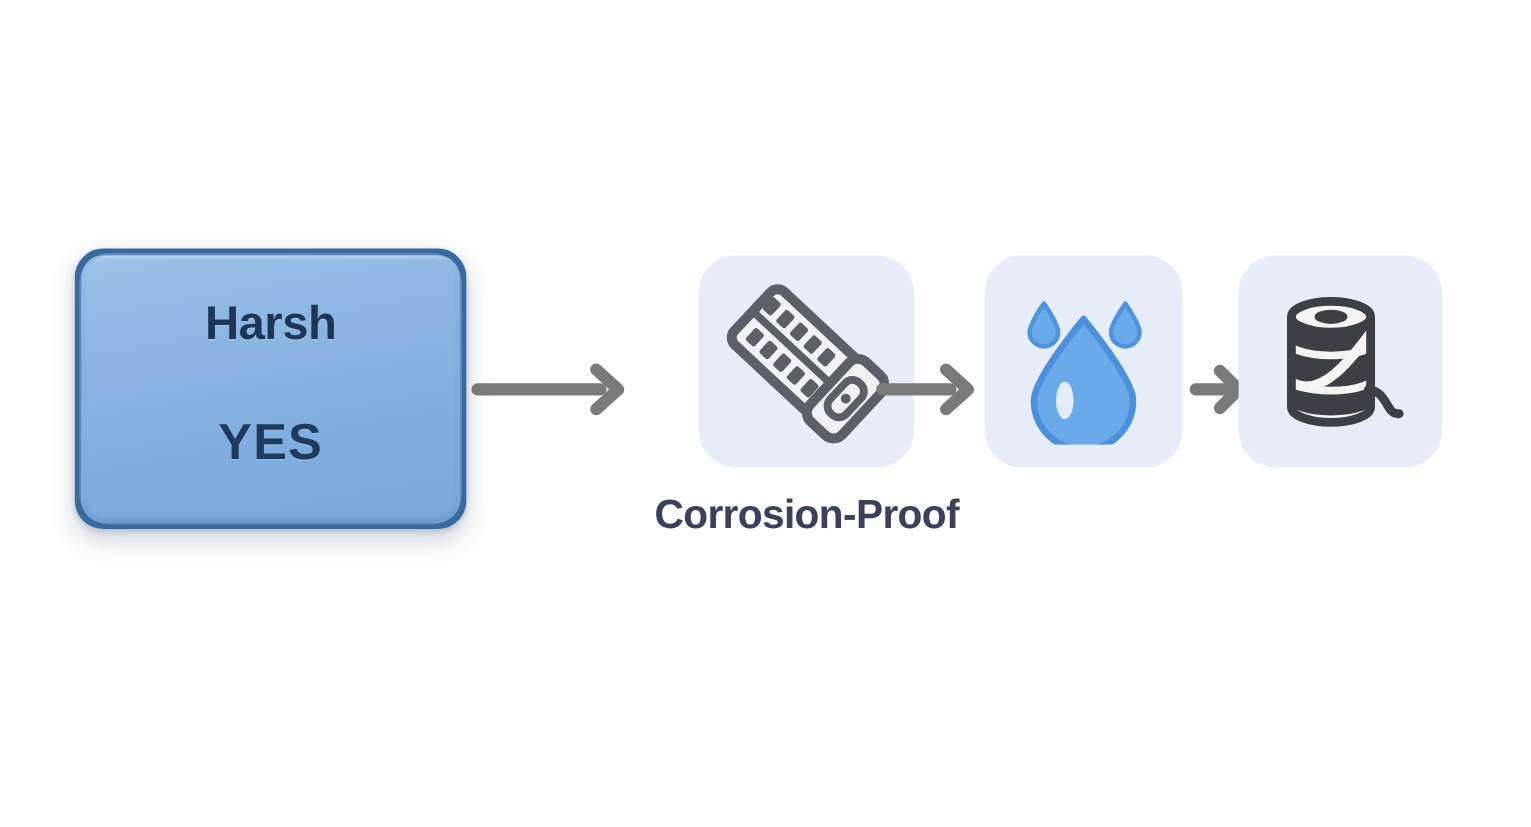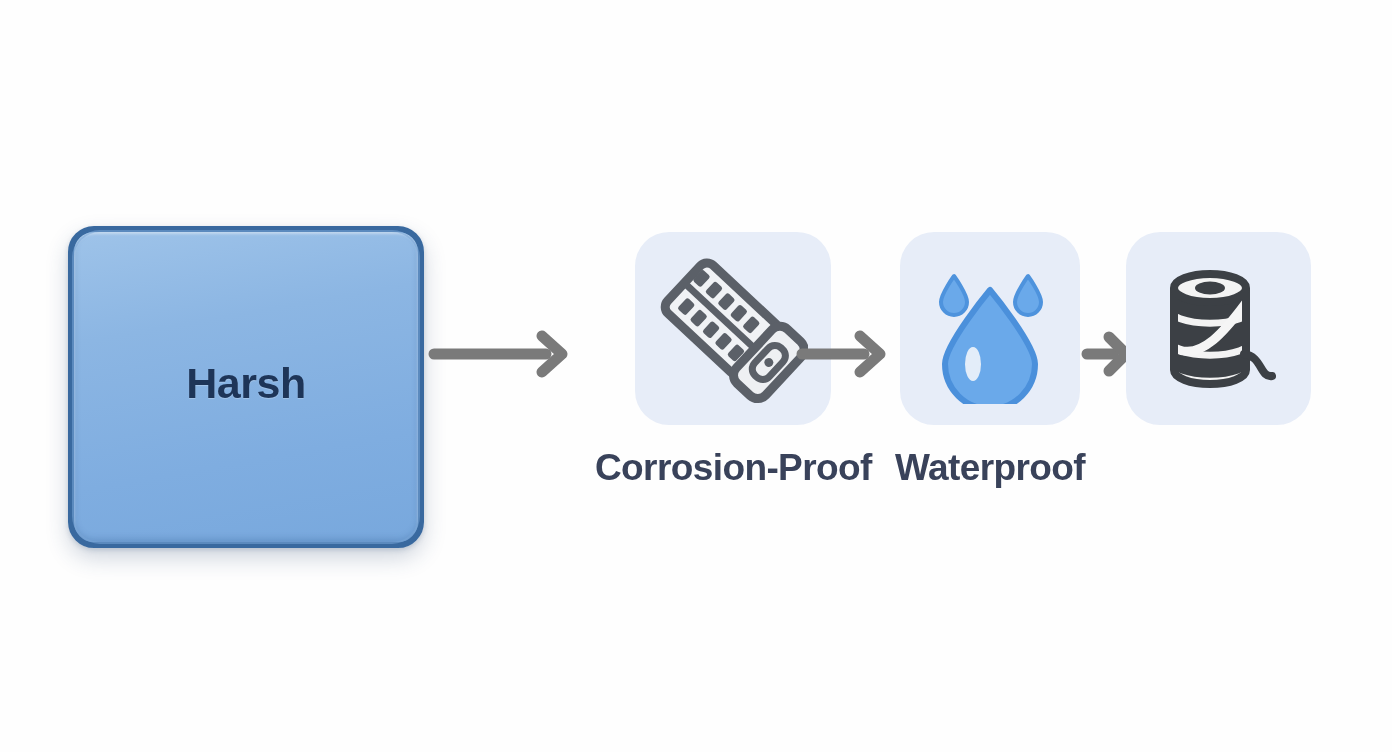--- a/index.html
+++ b/index.html
@@ -24,21 +24,21 @@
     height: 752px;
     background: #fefefe;
   }
 
   
   .decision-box {
     position: absolute;
     left: 68px;
     top: 226px;
     width: 356px;
-    height: 322px;
+    height: 255px;
     border-radius: 26px;
     background: linear-gradient(170deg, #9ec3e9 0%, #8cb6e3 30%, #7fade0 70%, #78a8dd 100%);
     border: 6px solid #39699f;
     box-sizing: border-box;
     box-shadow:
       0 10px 22px rgba(40, 70, 110, 0.22),
       0 2px 5px rgba(40, 70, 110, 0.18),
       inset 0 2px 3px rgba(255,255,255,0.45),
       inset 0 -3px 6px rgba(40, 85, 140, 0.25);
     display: flex;
@@ -130,20 +130,21 @@
 </style>
 </head>
 <body>
 
 <div id="diagram-canvas">
 
   <div class="decision-box">
     <div class="decision-question">
       <span class="line-1">Harsh</span>
     </div>
+    <div class="decision-answer">YES</div>
   </div>
 
   <div class="arrow" id="arrow-1">
     <svg class="icon-svg" width="148" height="48" viewBox="0 0 148 48" aria-hidden="true">
       <g fill="none" stroke="#7a7a7a" stroke-width="11" stroke-linecap="round" stroke-linejoin="round">
         <line x1="6" y1="24" x2="118" y2="24"></line>
         <polyline points="114,6 134,24 114,42"></polyline>
       </g>
     </svg>
   </div>
@@ -198,21 +199,20 @@
 
         <path d="M39 22 C 39 22, 26 40, 26 48 a 13 13 0 0 0 26 0 C 52 40, 39 22, 39 22 Z" fill="#6aa9ea" stroke="#4e93dd" stroke-width="4" stroke-linejoin="round"></path>
 
         <path d="M113 22 C 113 22, 100 40, 100 48 a 13 13 0 0 0 26 0 C 126 40, 113 22, 113 22 Z" fill="#6aa9ea" stroke="#4e93dd" stroke-width="4" stroke-linejoin="round"></path>
 
         <path d="M75 36 C 75 36, 30 90, 30 110 a 45 45 0 0 0 90 0 C 120 90, 75 36, 75 36 Z" fill="#6aa9ea" stroke="#4b90db" stroke-width="6" stroke-linejoin="round"></path>
 
         <ellipse cx="58" cy="110" rx="8" ry="17" fill="#eef3fa" opacity="0.92"></ellipse>
       </svg>
     </div>
-    <div class="feature-label">Waterproof</div>
   </div>
 
   <div class="arrow" id="arrow-3">
     <svg class="icon-svg" width="60" height="48" viewBox="0 0 60 48" aria-hidden="true">
       <g fill="none" stroke="#7a7a7a" stroke-width="11" stroke-linecap="round" stroke-linejoin="round">
         <line x1="6" y1="24" x2="32" y2="24"></line>
         <polyline points="28,7 45,24 28,41"></polyline>
       </g>
     </svg>
   </div>

